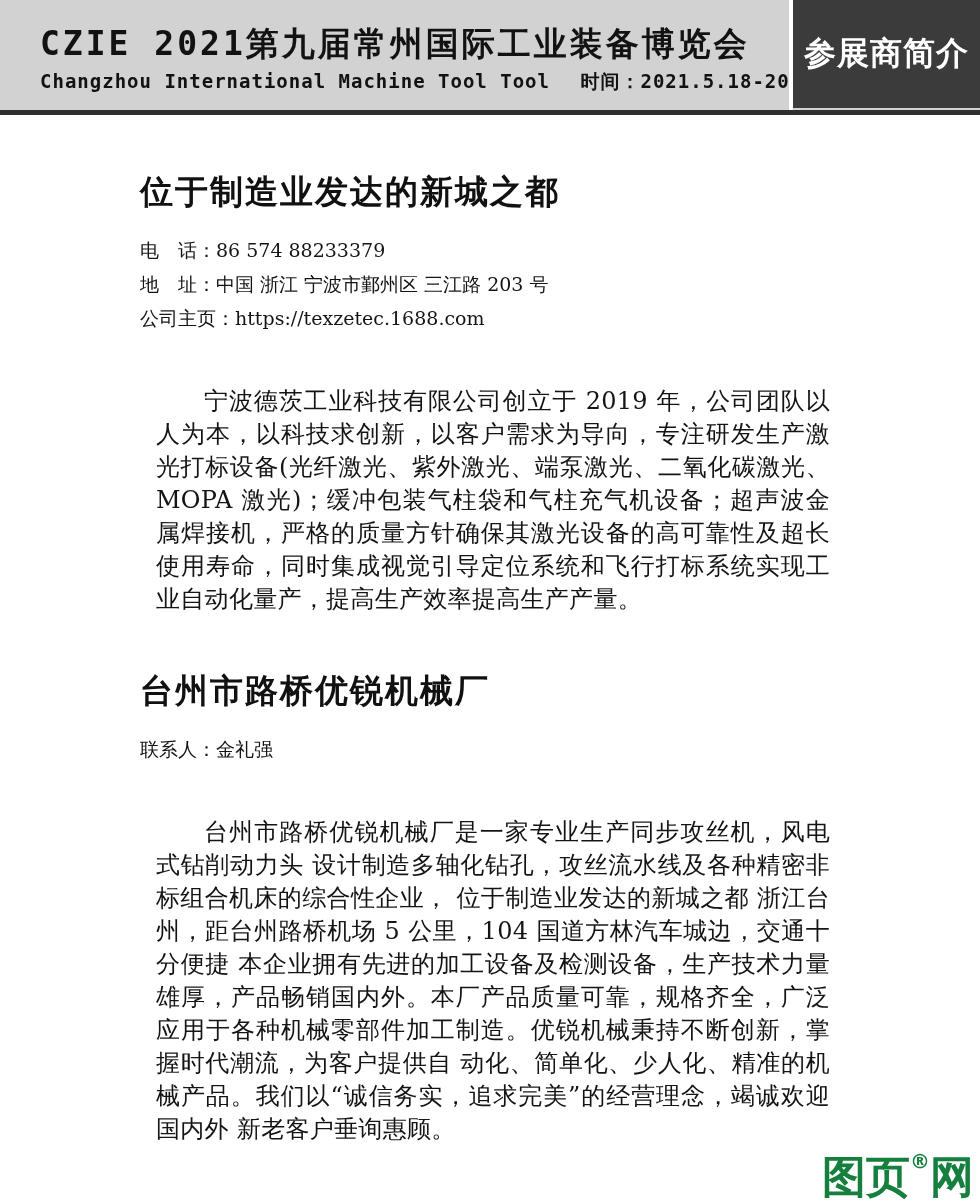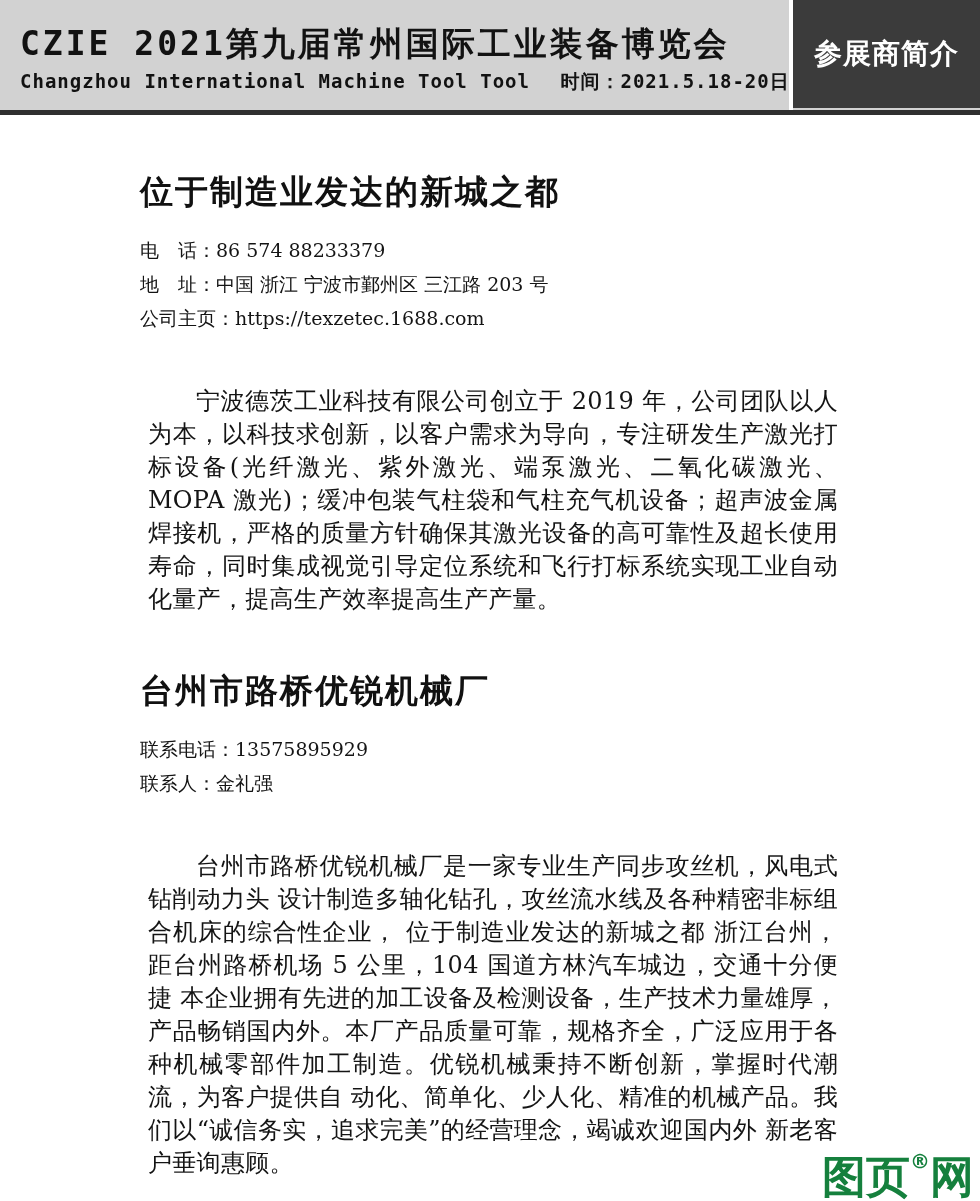--- a/index.html
+++ b/index.html
@@ -12,21 +12,21 @@
     font-family: "DejaVu Serif", "Liberation Serif", serif;
     color: #141414;
   }
   
   .band {
     position: relative;
     height: 110px;
     background: #d2d2d2;
   }
   .band-inner {
-    padding: 26px 0 0 20px;
+    padding: 26px 0 0 40px;
   }
   .band-title {
     font-family: "DejaVu Sans Mono", "Liberation Mono", monospace;
     font-weight: bold;
     font-size: 33px;
     letter-spacing: 3px;
     color: #121212;
     white-space: nowrap;
     line-height: 1.1;
   }
@@ -50,21 +50,21 @@
     position: absolute;
     top: 0; right: 0;
     width: 187px; height: 108px;
     background: #3b3b3b;
     color: #ffffff;
     display: flex;
     align-items: center;
     justify-content: center;
     font-family: "DejaVu Sans", "Liberation Sans", sans-serif;
     font-weight: bold;
-    font-size: 28px;
+    font-size: 32px;
     letter-spacing: 1px;
   }
   .divider { height: 5px; background: #2f2f2f; }
 
   
   .content {
     margin-left: 140px;
     width: 706px;
   }
   .company-name {
@@ -77,21 +77,21 @@
     white-space: nowrap;
   }
   .section-1 .company-name { margin-top: 58px; }
   .section-2 .company-name { margin-top: 56px; }
   .contacts { margin-top: 16px; font-size: 19px; }
   .contact-row { line-height: 34px; white-space: nowrap; }
   .contact-label { }
   .contact-value { }
   .paras { margin-top: 50px; }
   .paras p {
-    margin: 8px;
+    margin: 16px;
     font-size: 24px;
     line-height: 33px;
     text-align: justify;
     text-indent: 2em;
     letter-spacing: 0.3px;
   }
   
   .watermark {
     position: absolute;
     right: 6px;
@@ -143,23 +143,20 @@
       </div>
       <div class="paras">
         <p>宁波德茨工业科技有限公司创立于 2019 年，公司团队以人为本，以科技求创新，以客户需求为导向，专注研发生产激光打标设备(光纤激光、紫外激光、端泵激光、二氧化碳激光、MOPA 激光)；缓冲包装气柱袋和气柱充气机设备；超声波金属焊接机，严格的质量方针确保其激光设备的高可靠性及超长使用寿命，同时集成视觉引导定位系统和飞行打标系统实现工业自动化量产，提高生产效率提高生产产量。</p>
       </div>
     </section>
 
     <section class="section-2">
       <h1 class="company-name">台州市路桥优锐机械厂</h1>
       <div class="contacts">
         <div class="contact-row">
-          <span class="contact-label">联系电话：</span><span class="contact-value">13575895929</span>
-        </div>
-        <div class="contact-row">
           <span class="contact-label">联系人：</span><span class="contact-value">金礼强</span>
         </div>
       </div>
       <div class="paras">
         <p>台州市路桥优锐机械厂是一家专业生产同步攻丝机，风电式钻削动力头 设计制造多轴化钻孔，攻丝流水线及各种精密非标组合机床的综合性企业， 位于制造业发达的新城之都 浙江台州，距台州路桥机场 5 公里，104 国道方林汽车城边，交通十分便捷 本企业拥有先进的加工设备及检测设备，生产技术力量雄厚，产品畅销国内外。本厂产品质量可靠，规格齐全，广泛应用于各种机械零部件加工制造。优锐机械秉持不断创新，掌握时代潮流，为客户提供自 动化、简单化、少人化、精准的机械产品。我们以“诚信务实，追求完美”的经营理念，竭诚欢迎国内外 新老客户垂询惠顾。</p>
       </div>
     </section>
 
   </main>
 

